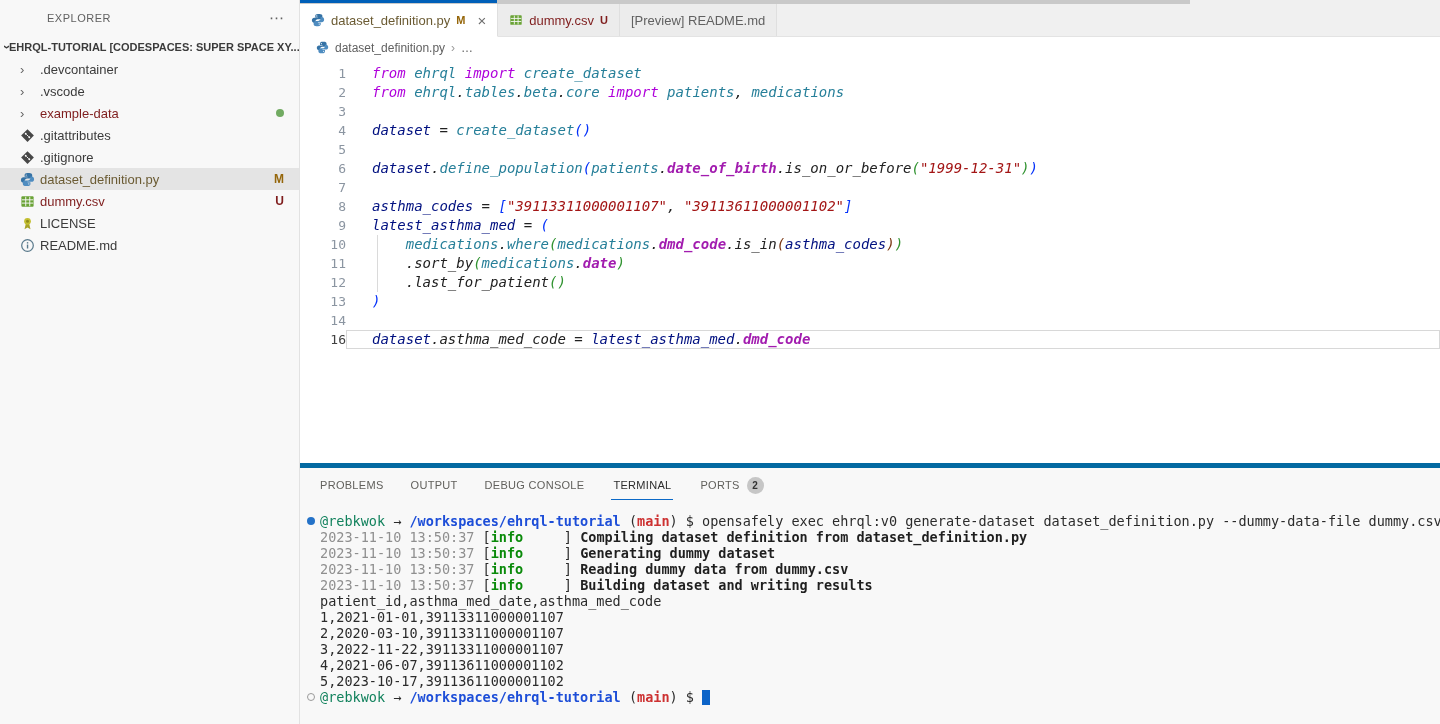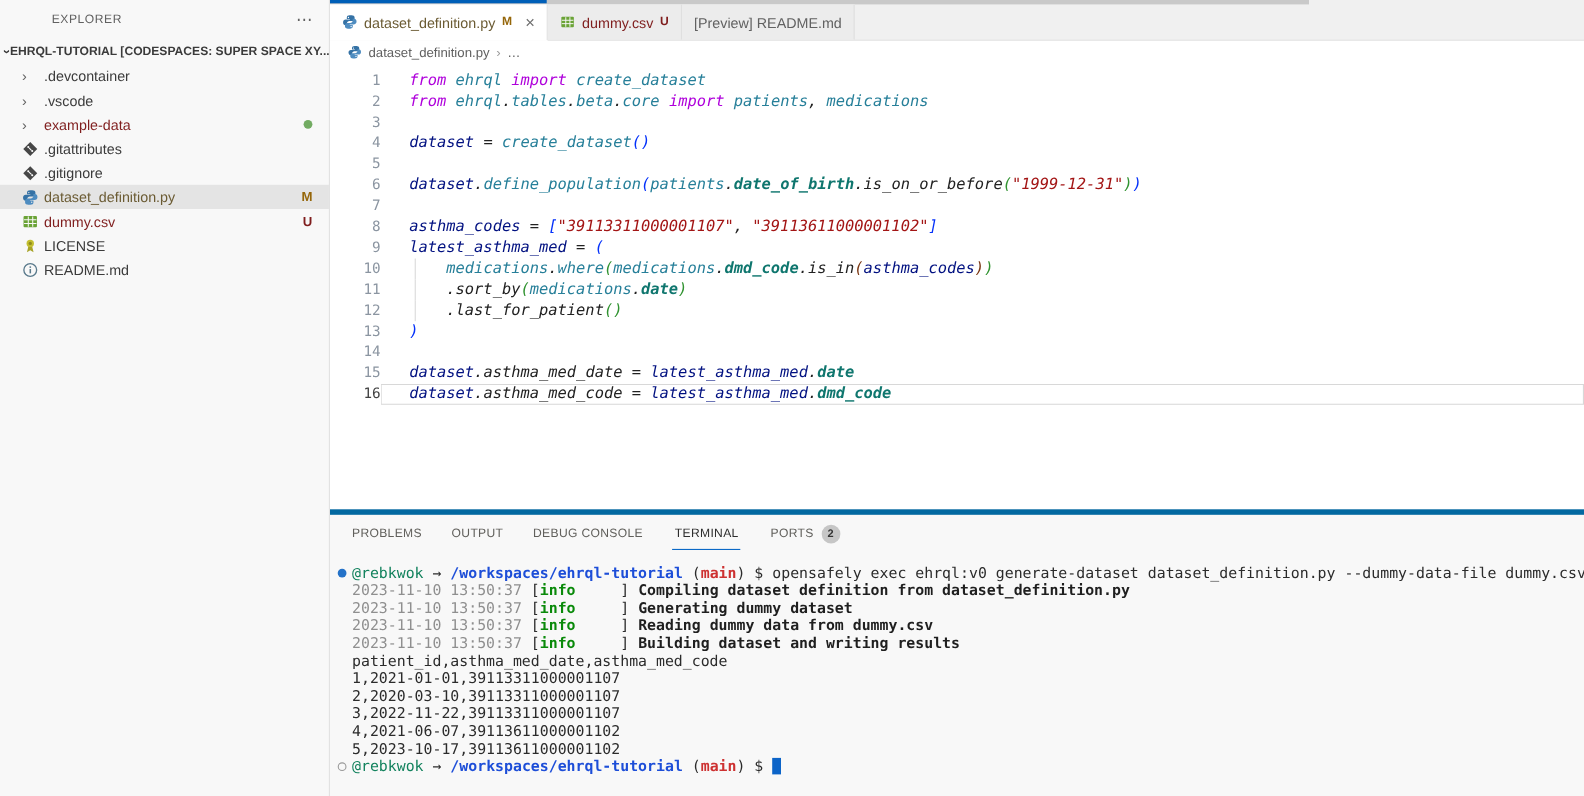--- a/index.html
+++ b/index.html
@@ -41,21 +41,21 @@
 
   
   .editor { height:405px; background:#fff; padding-top:6px; overflow:hidden; }
   .cline { display:flex; height:19px; line-height:19px; font-family:"DejaVu Sans Mono","Liberation Mono",monospace; font-size:14px; white-space:pre; }
   .ln { width:46px; text-align:right; color:#8b95a1; font-size:13px; flex-shrink:0; }
   .lc { flex:1; padding-left:26px; position:relative; min-width:0;font-style:italic; }
   .cline.current .ln { color:#414141; }
   .cline.current .lc { box-shadow:inset 0 0 0 1px #d8d8d8; }
   .lc.guide::before { content:""; position:absolute; left:31px; top:0; height:100%; width:1px; background:#dadada; }
   .tk-k { color:#af00db; } .tk-t { color:#267f99; } .tk-v { color:#001080; }
-  .tk-p { color:#0f766e; font-weight:700; } .tk-s { color:#a31515; }
+  .tk-p { color:#a21caf; font-weight:700; } .tk-s { color:#a31515; }
   .tk-b1 { color:#0431fa; } .tk-b2 { color:#319331; } .tk-b3 { color:#7b3814; }
   .tk-d { color:#212121; }
 
   
   .panel { flex:1; border-top:5px solid #0369a1; background:#f8f8f8; display:flex; flex-direction:column; min-height:0; }
   .panel-tabs { height:34px; display:flex; align-items:center; padding-left:20px; gap:27px; font-size:11px; letter-spacing:.3px; flex-shrink:0; }
   .ptab { display:flex; align-items:center; color:#61605c; cursor:pointer; height:100%; }
   .ptab .pt-label { padding-bottom:0; }
   .ptab.active { color:#2d2d2d; }
   .ptab.active .pt-label { border-bottom:1px solid #0b69c7; padding:8px 2px; }
@@ -219,21 +219,20 @@
         <div class="cline"><span class="ln">5</span><span class="lc"></span></div>
         <div class="cline"><span class="ln">6</span><span class="lc"><span class="tk-v">dataset</span><span class="tk-d">.</span><span class="tk-t">define_population</span><span class="tk-b1">(</span><span class="tk-t">patients</span><span class="tk-d">.</span><span class="tk-p">date_of_birth</span><span class="tk-d">.is_on_or_before</span><span class="tk-b2">(</span><span class="tk-s">"1999-12-31"</span><span class="tk-b2">)</span><span class="tk-b1">)</span></span></div>
         <div class="cline"><span class="ln">7</span><span class="lc"></span></div>
         <div class="cline"><span class="ln">8</span><span class="lc"><span class="tk-v">asthma_codes</span><span class="tk-d"> = </span><span class="tk-b1">[</span><span class="tk-s">"39113311000001107"</span><span class="tk-d">, </span><span class="tk-s">"39113611000001102"</span><span class="tk-b1">]</span></span></div>
         <div class="cline"><span class="ln">9</span><span class="lc"><span class="tk-v">latest_asthma_med</span><span class="tk-d"> = </span><span class="tk-b1">(</span></span></div>
         <div class="cline"><span class="ln">10</span><span class="lc guide"><span class="tk-d">    </span><span class="tk-t">medications</span><span class="tk-d">.</span><span class="tk-t">where</span><span class="tk-b2">(</span><span class="tk-t">medications</span><span class="tk-d">.</span><span class="tk-p">dmd_code</span><span class="tk-d">.is_in</span><span class="tk-b3">(</span><span class="tk-v">asthma_codes</span><span class="tk-b3">)</span><span class="tk-b2">)</span></span></div>
         <div class="cline"><span class="ln">11</span><span class="lc guide"><span class="tk-d">    .sort_by</span><span class="tk-b2">(</span><span class="tk-t">medications</span><span class="tk-d">.</span><span class="tk-p">date</span><span class="tk-b2">)</span></span></div>
         <div class="cline"><span class="ln">12</span><span class="lc guide"><span class="tk-d">    .last_for_patient</span><span class="tk-b2">()</span></span></div>
         <div class="cline"><span class="ln">13</span><span class="lc"><span class="tk-b1">)</span></span></div>
         <div class="cline"><span class="ln">14</span><span class="lc"></span></div>
-        <div class="cline"><span class="ln">15</span><span class="lc"><span class="tk-v">dataset</span><span class="tk-d">.asthma_med_date = </span><span class="tk-v">latest_asthma_med</span><span class="tk-d">.</span><span class="tk-p">date</span></span></div>
         <div class="cline current"><span class="ln">16</span><span class="lc"><span class="tk-v">dataset</span><span class="tk-d">.asthma_med_code = </span><span class="tk-v">latest_asthma_med</span><span class="tk-d">.</span><span class="tk-p">dmd_code</span></span></div>
       </div>
 
     <div class="panel">
       <div class="panel-tabs" id="panel-tabs">
           <div class="ptab">
             <span class="pt-label">PROBLEMS</span>
           </div>
           <div class="ptab">
             <span class="pt-label">OUTPUT</span>

